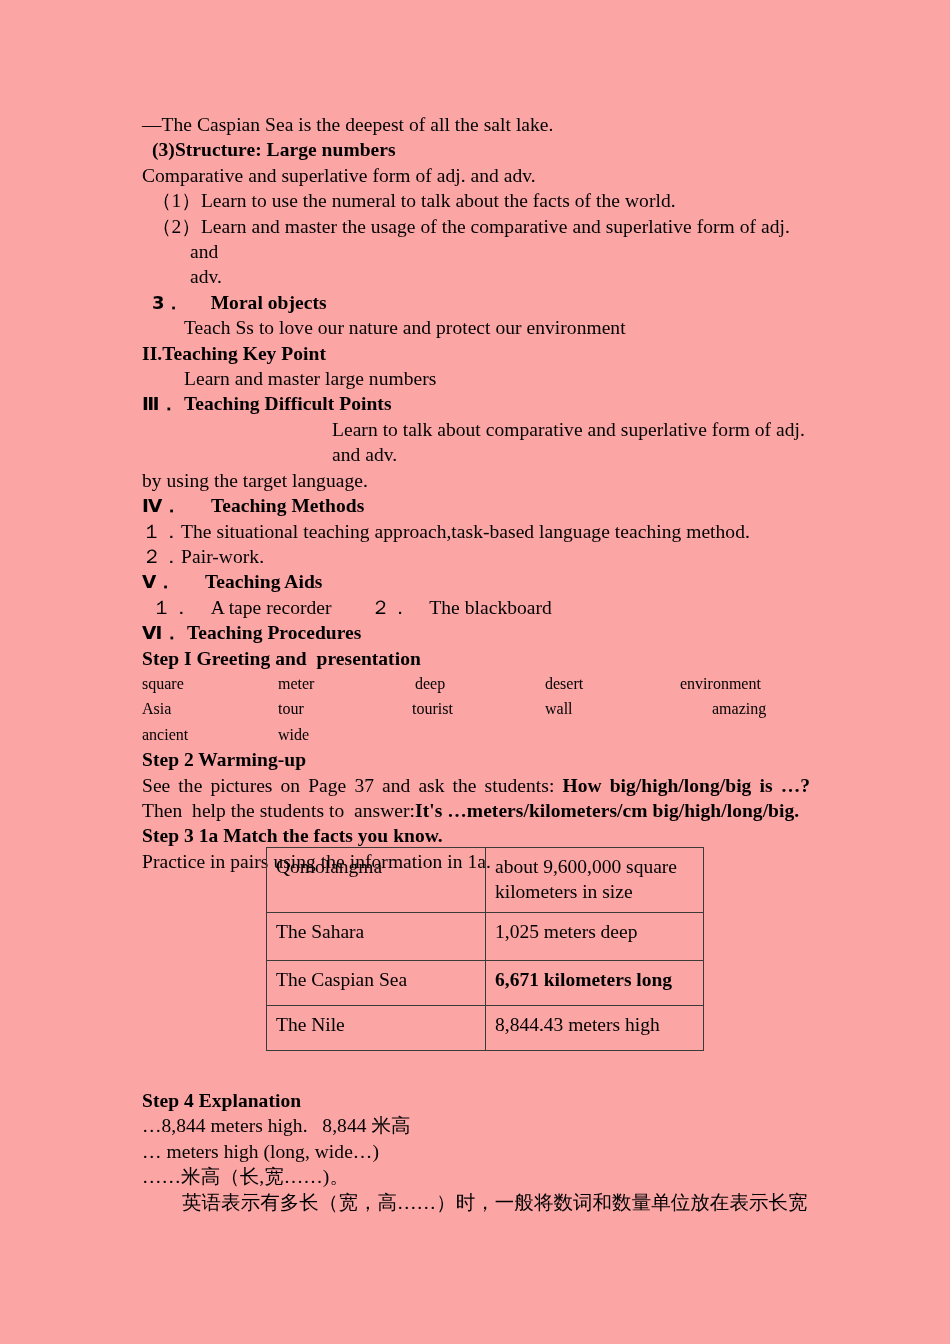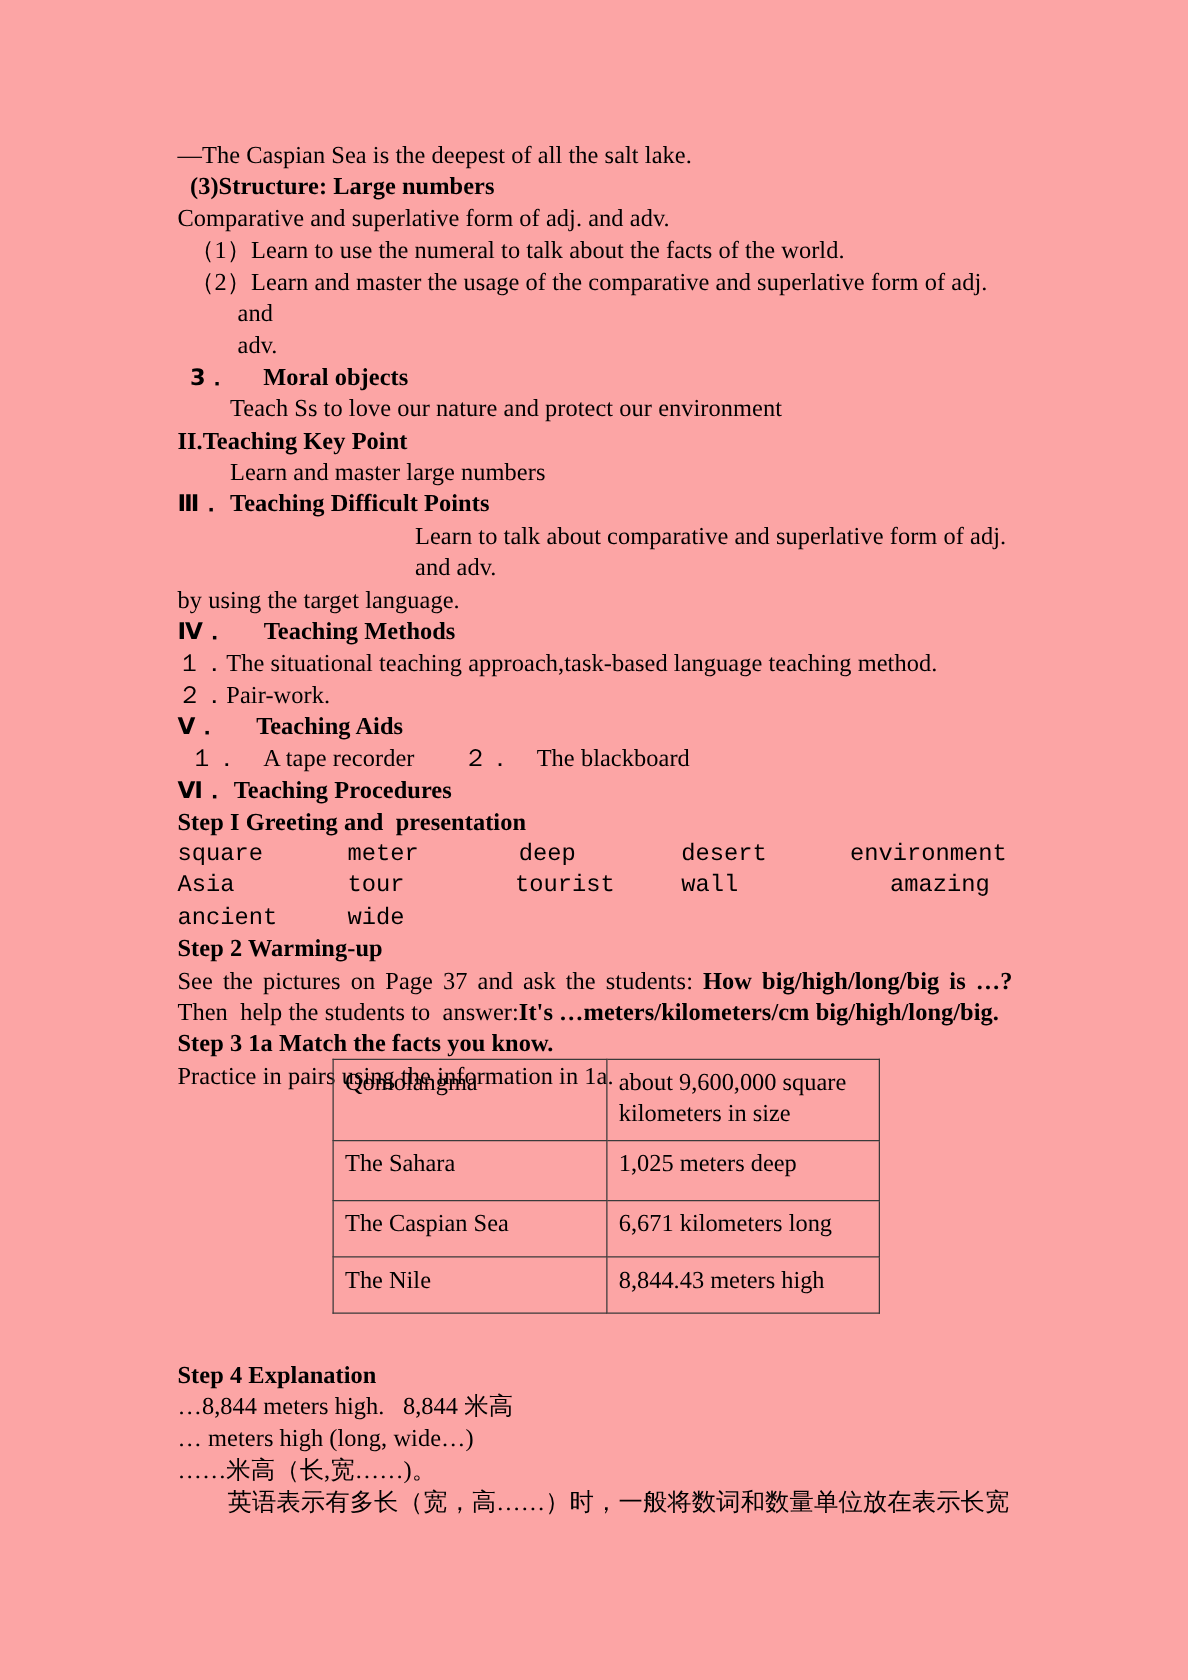--- a/index.html
+++ b/index.html
@@ -62,23 +62,22 @@
   }
 
   
   .vocab {
     position: relative;
     width: 668px;
   }
   .vocab-row {
     position: relative;
     height: 25.4px;
-    font-size: 19px;
+    font-size: 16px;
     line-height: 25.4px;
-    font-family: Liberation Mono, monospace;
   }
   .vocab-cell {
     position: absolute;
     top: 0;
     white-space: nowrap;
   }
 
   
   .facts-table-wrap {
     position: absolute;
@@ -98,21 +97,21 @@
     line-height: 25.4px;
     padding: 6px 0 6px 9px;
     font-family: "Liberation Serif", "DejaVu Serif", serif;
   }
   table.facts td.c0 { width: 209px; }
   table.facts td.c1 { width: 208px; }
   tr.r0 td { height: 52px; }
   tr.r1 td { height: 35px; font-family: Liberation Serif, serif; }
   tr.r2 td { height: 32px; }
   tr.r3 td { height: 32px; }
-  td.pad-left-extra { padding-left: 13px; }
+  td.pad-left-extra { padding-left: 13px; font-weight: bold; }
 
   .after-table {
     position: absolute;
     left: 142px;
     top: 1088px;
     width: 700px;
   }
 </style>
 </head>
 <body>

